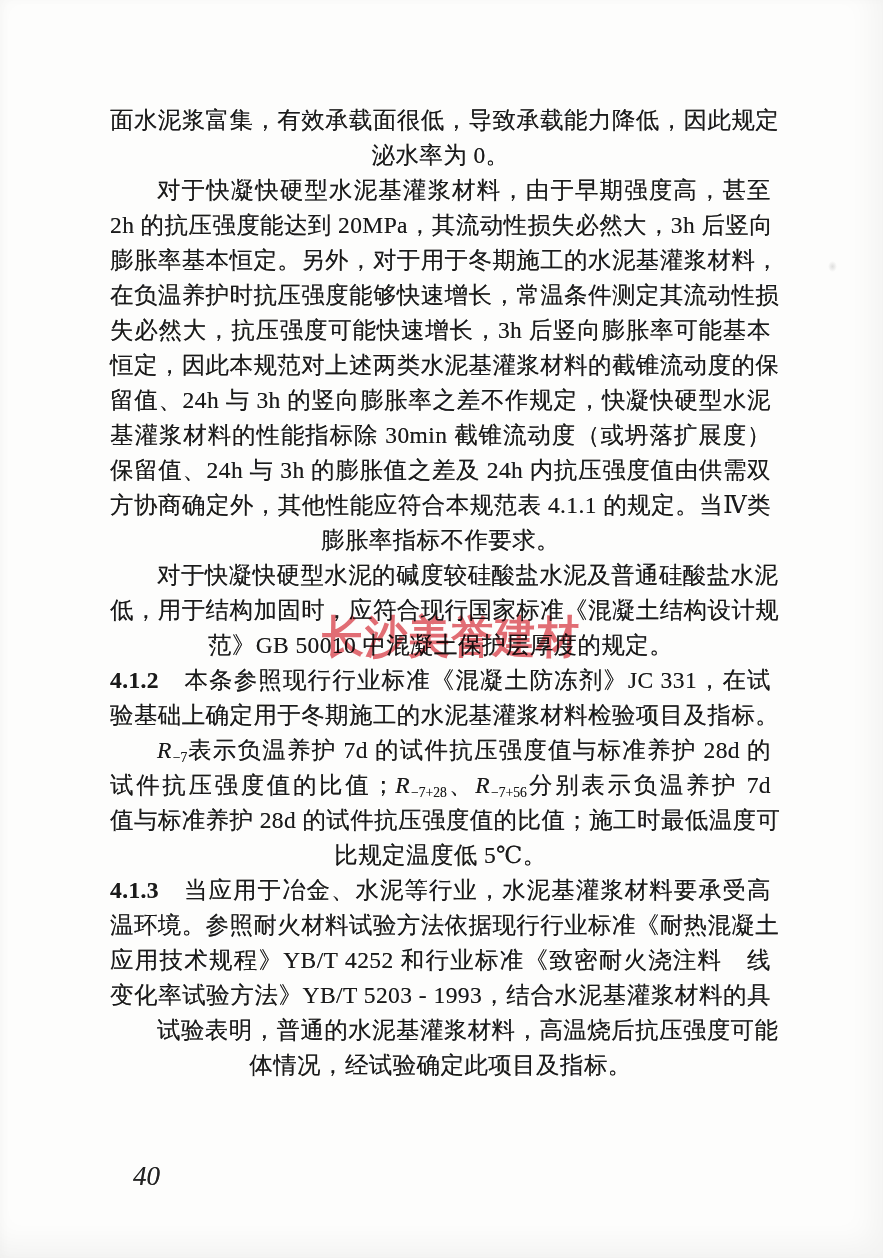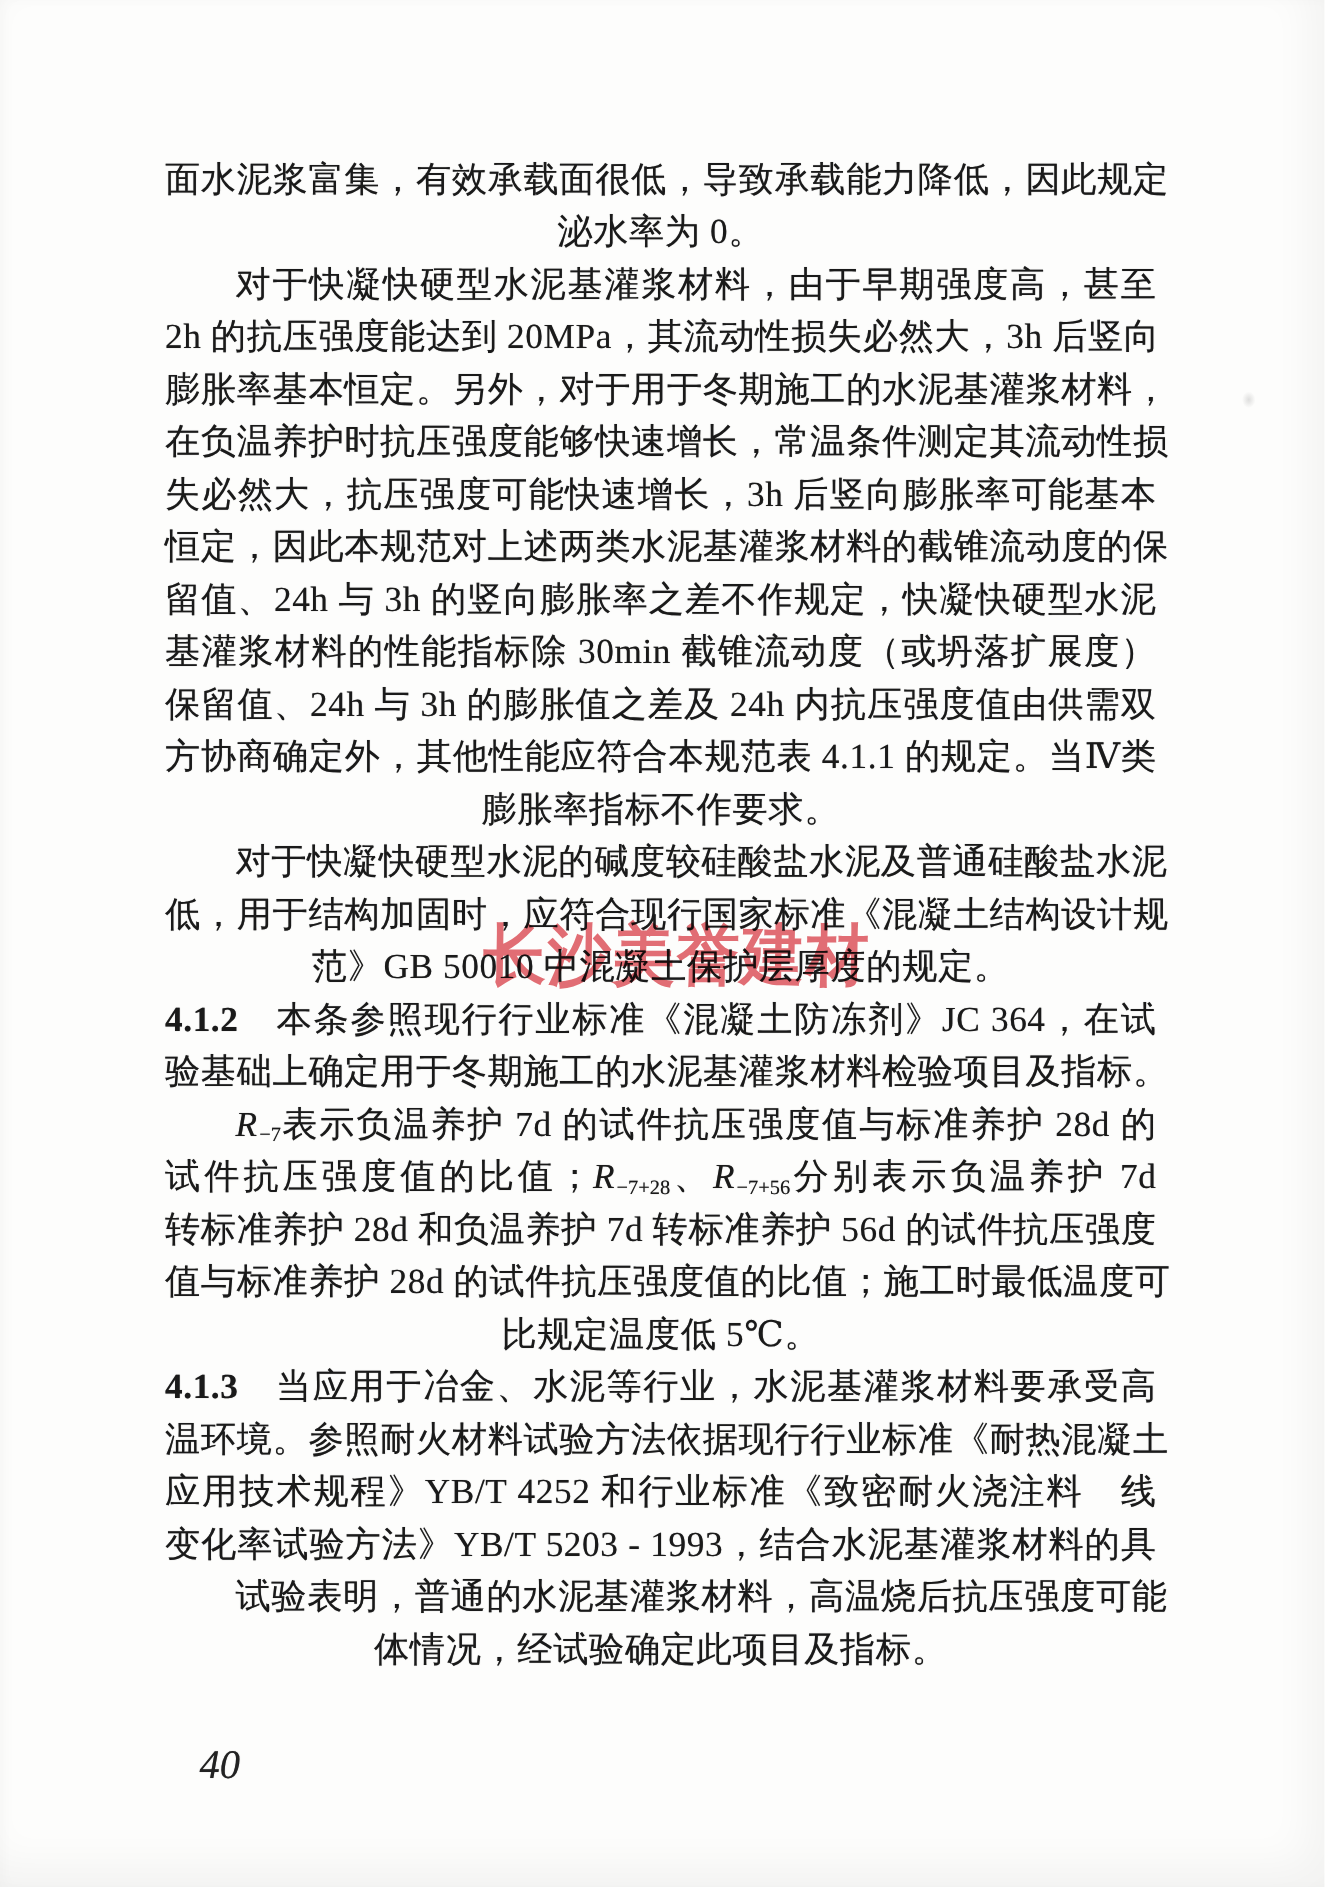--- a/index.html
+++ b/index.html
@@ -56,25 +56,24 @@
       <div class="line"><span>失必然大，抗压强度可能快速增长，3h 后竖向膨胀率可能基本</span></div>
       <div class="line"><span>恒定，因此本规范对上述两类水泥基灌浆材料的截锥流动度的保</span></div>
       <div class="line"><span>留值、24h 与 3h 的竖向膨胀率之差不作规定，快凝快硬型水泥</span></div>
       <div class="line"><span>基灌浆材料的性能指标除 30min 截锥流动度（或坍落扩展度）</span></div>
       <div class="line"><span>保留值、24h 与 3h 的膨胀值之差及 24h 内抗压强度值由供需双</span></div>
       <div class="line"><span>方协商确定外，其他性能应符合本规范表 4.1.1 的规定。当Ⅳ类</span></div>
       <div class="line short"><span>膨胀率指标不作要求。</span></div>
       <div class="line indent"><span>对于快凝快硬型水泥的碱度较硅酸盐水泥及普通硅酸盐水泥</span></div>
       <div class="line"><span>低，用于结构加固时，应符合现行国家标准《混凝土结构设计规</span></div>
       <div class="line short"><span>范》GB 50010 中混凝土保护层厚度的规定。</span></div>
-      <div class="line"><span class="b">4.1.2</span><span>　本条参照现行行业标准《混凝土防冻剂》JC 364，在试</span></div>
+      <div class="line"><span class="b">4.1.2</span><span>　本条参照现行行业标准《混凝土防冻剂》JC 331，在试</span></div>
       <div class="line"><span>验基础上确定用于冬期施工的水泥基灌浆材料检验项目及指标。</span></div>
       <div class="line indent"><span class="i">R</span><span class="sub">−7</span><span>表示负温养护 7d 的试件抗压强度值与标准养护 28d 的</span></div>
       <div class="line"><span>试件抗压强度值的比值；</span><span class="i">R</span><span class="sub">−7+28</span><span>、</span><span class="i">R</span><span class="sub">−7+56</span><span>分别表示负温养护 7d</span></div>
-      <div class="line"><span>转标准养护 28d 和负温养护 7d 转标准养护 56d 的试件抗压强度</span></div>
       <div class="line"><span>值与标准养护 28d 的试件抗压强度值的比值；施工时最低温度可</span></div>
       <div class="line short"><span>比规定温度低 5℃。</span></div>
       <div class="line"><span class="b">4.1.3</span><span>　当应用于冶金、水泥等行业，水泥基灌浆材料要承受高</span></div>
       <div class="line"><span>温环境。参照耐火材料试验方法依据现行行业标准《耐热混凝土</span></div>
       <div class="line"><span>应用技术规程》YB/T 4252 和行业标准《致密耐火浇注料　线</span></div>
       <div class="line"><span>变化率试验方法》YB/T 5203 - 1993，结合水泥基灌浆材料的具</span></div>
       <div class="line indent"><span>试验表明，普通的水泥基灌浆材料，高温烧后抗压强度可能</span></div>
       <div class="line short"><span>体情况，经试验确定此项目及指标。</span></div>
     </div>
   <div class="watermark" style="color: rgb(220, 74, 82);">长沙美誉建材</div>

